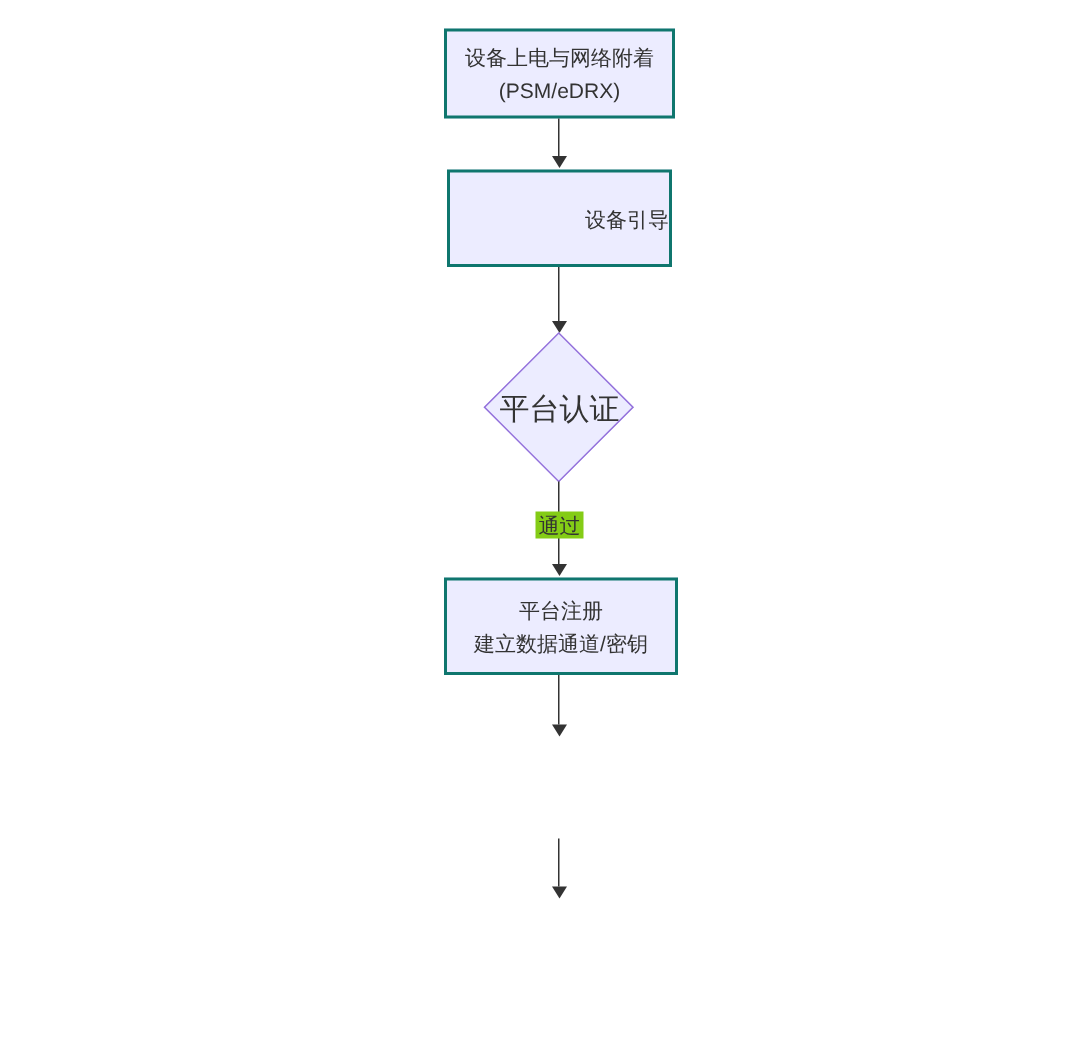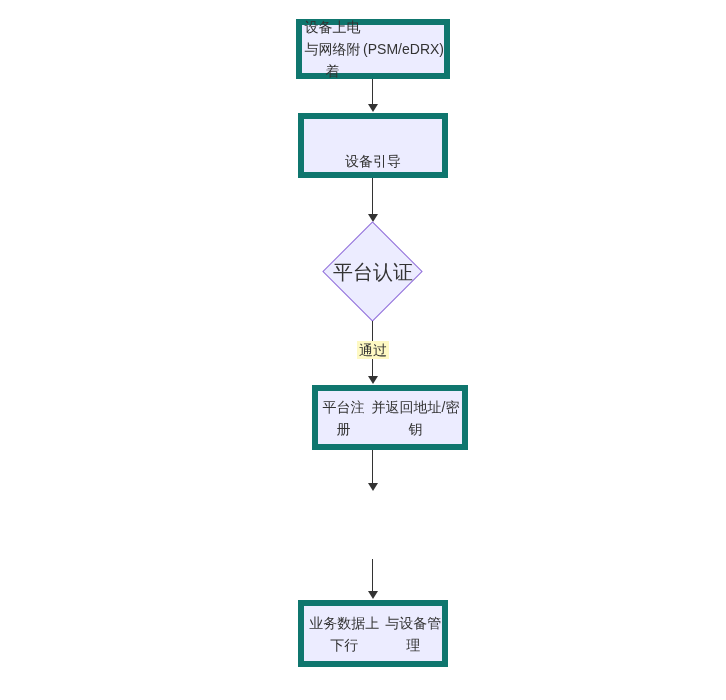--- a/index.html
+++ b/index.html
@@ -8,23 +8,23 @@
     width: 726px;
     height: 700px;
     background: #ffffff;
     font-family: "Liberation Sans", sans-serif;
     color: #333333;
     overflow: hidden;
   }
   .node {
     position: absolute;
     background: #ECECFF;
-    border: 6px solid #0f766e;
+    border: 2px solid #0f766e;
     display: flex;
-    flex-direction: row;
+    flex-direction: column;
     align-items: center;
     justify-content: center;
     text-align: center;
     font-size: 14px;
     line-height: 22px;
     box-sizing: border-box;
   }
   .diamond-shape {
     position: absolute;
     width: 71px;
@@ -51,21 +51,21 @@
     position: absolute;
     width: 0;
     height: 0;
     border-left: 5px solid transparent;
     border-right: 5px solid transparent;
     border-top: 8px solid #333333;
   }
   .edge-label {
     position: absolute;
     transform: translateX(-50%);
-    background: #fef9c3;
+    background: #84cc16;
     font-size: 14px;
     line-height: 18px;
     padding: 0 2px;
     white-space: nowrap;
   }
 </style>
 </head>
 <body>
 
 <div class="canvas">
@@ -93,34 +93,30 @@
     <div class="diamond-shape" style="left:337px; top:236px;"></div>
     <div class="diamond-label" style="left:323px; top:258px; width:100px; height:28px;">平台认证</div>
   </div>
 
   <div>
     <div class="edge-line" style="left:372px; top:321px; height:55px;"></div>
     <div class="edge-label" style="left:373px; top:341px;">通过</div>
     <div class="arrowhead" style="left:368px; top:376px;"></div>
   </div>
 
-  <div class="node" style="left:296px; top:385px; width:156px; height:65px;margin-left:16px;">
+  <div class="node" style="left:296px; top:385px; width:156px; height:65px;">
     <div>平台注册</div>
-    <div>并返回地址/密钥</div>
+    <div>建立数据通道/密钥</div>
   </div>
 
   <div>
     <div class="edge-line" style="left:372px; top:450px; height:33px;"></div>
     <div class="arrowhead" style="left:368px; top:483px;"></div>
   </div>
 
 
   <div>
     <div class="edge-line" style="left:372px; top:559px; height:32px;"></div>
     <div class="arrowhead" style="left:368px; top:591px;"></div>
   </div>
 
-  <div class="node" style="left:298px; top:600px; width:150px; height:67px;">
-    <div>业务数据上下行</div>
-    <div>与设备管理</div>
-  </div>
 
 </div>
 
 </body></html>

